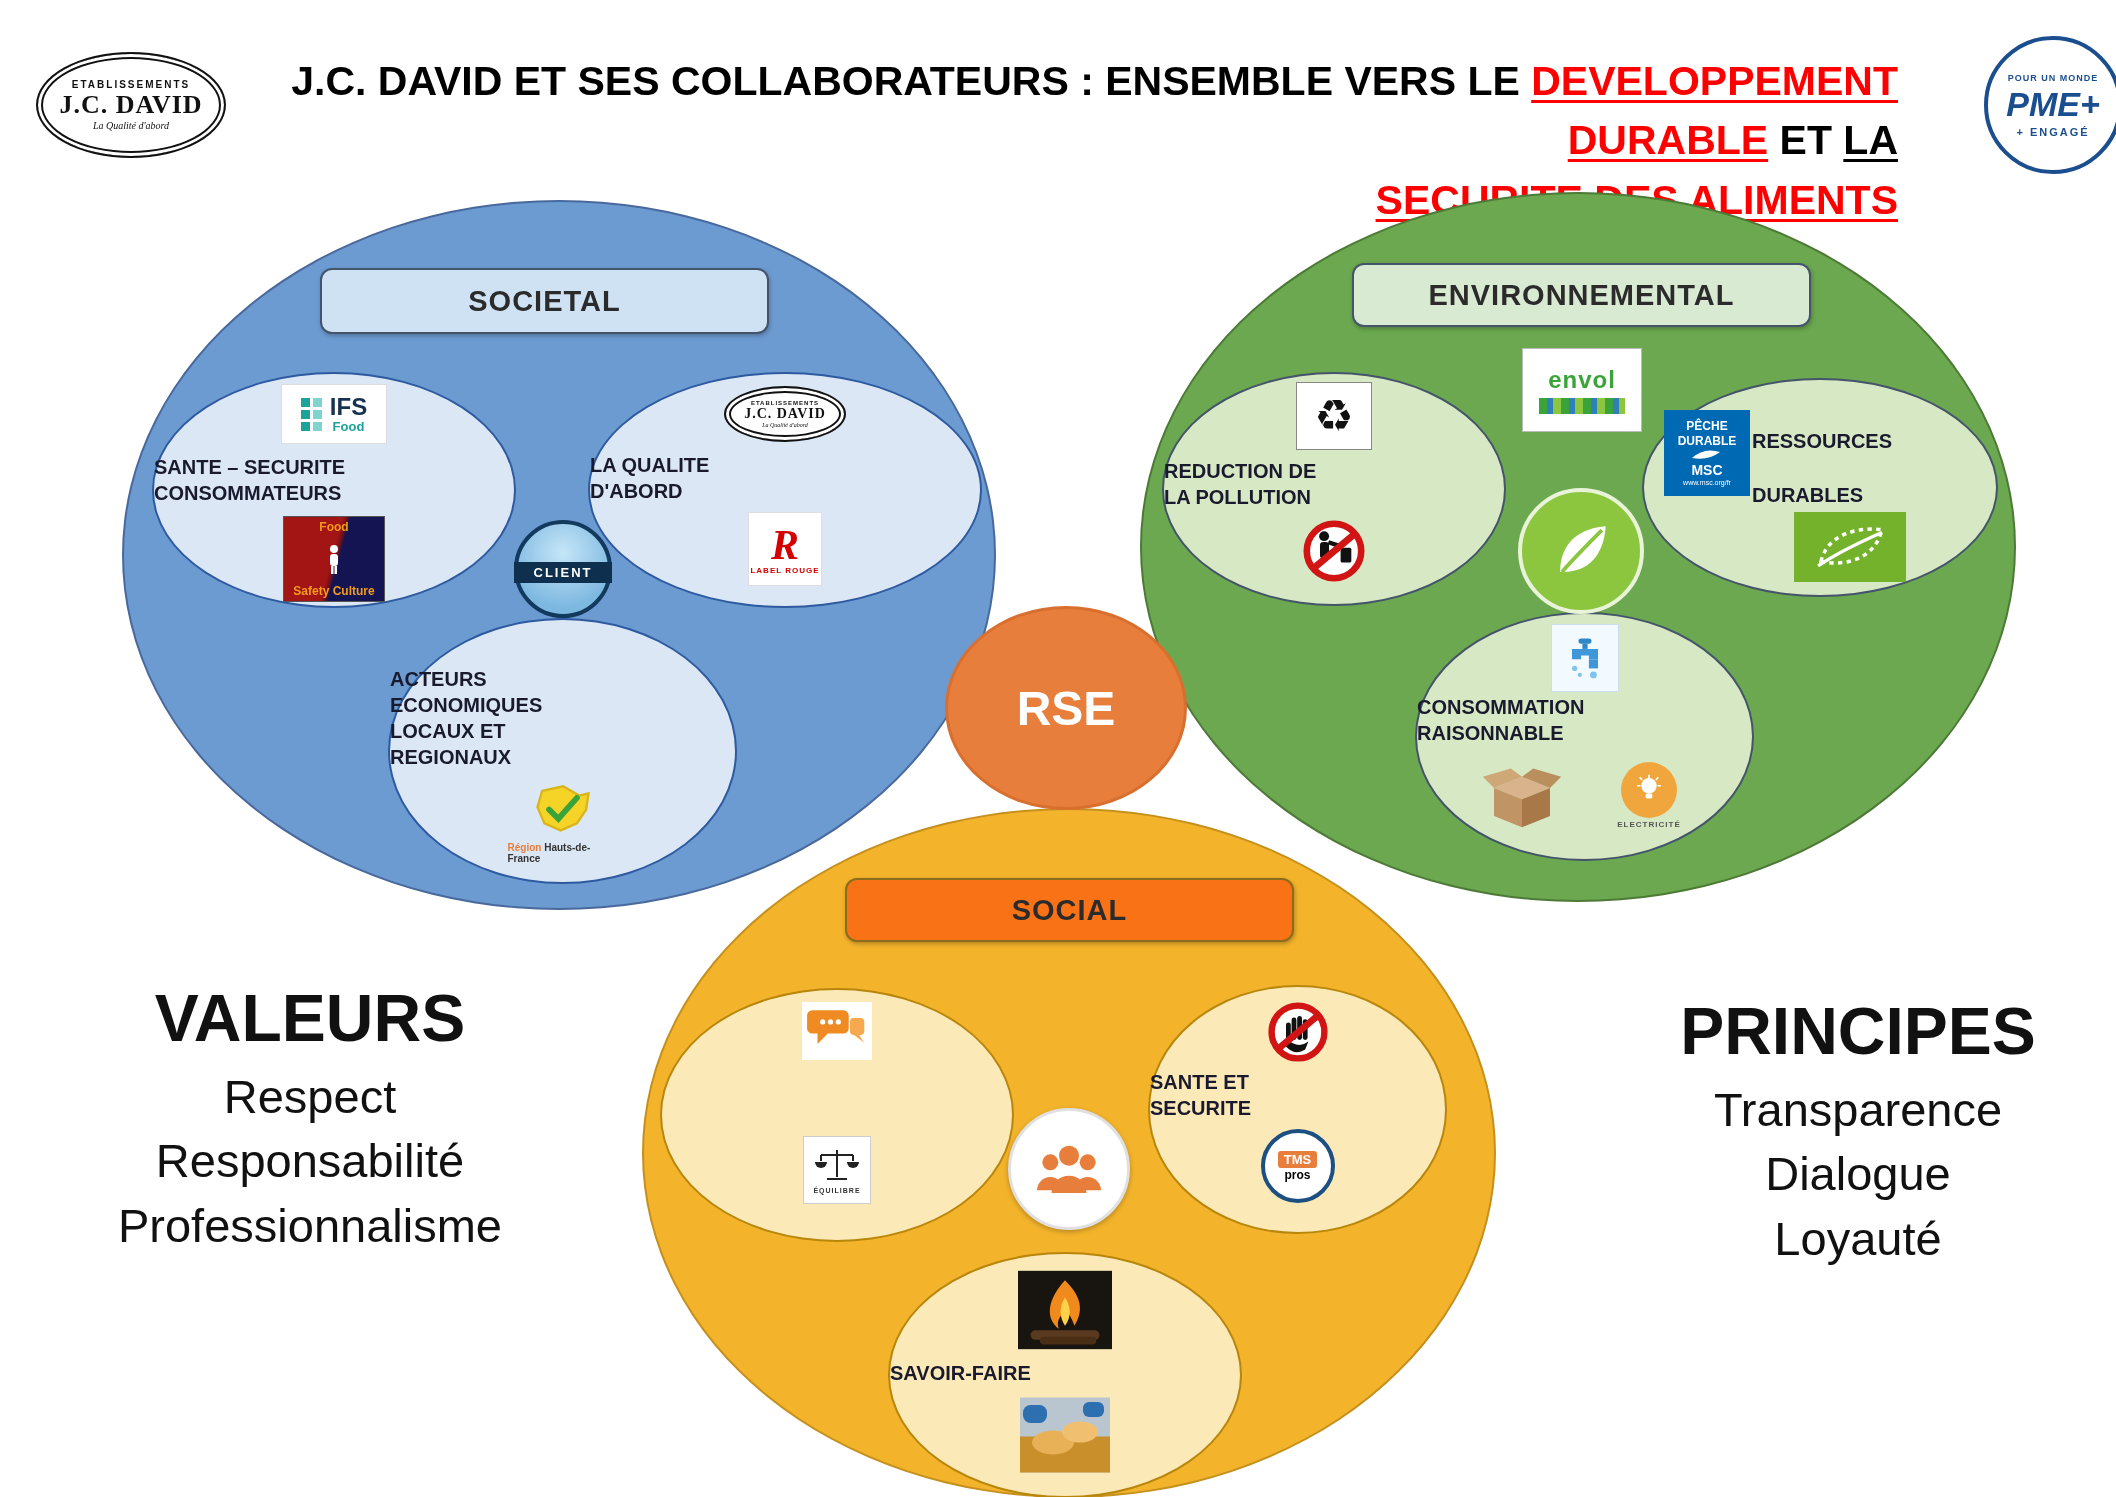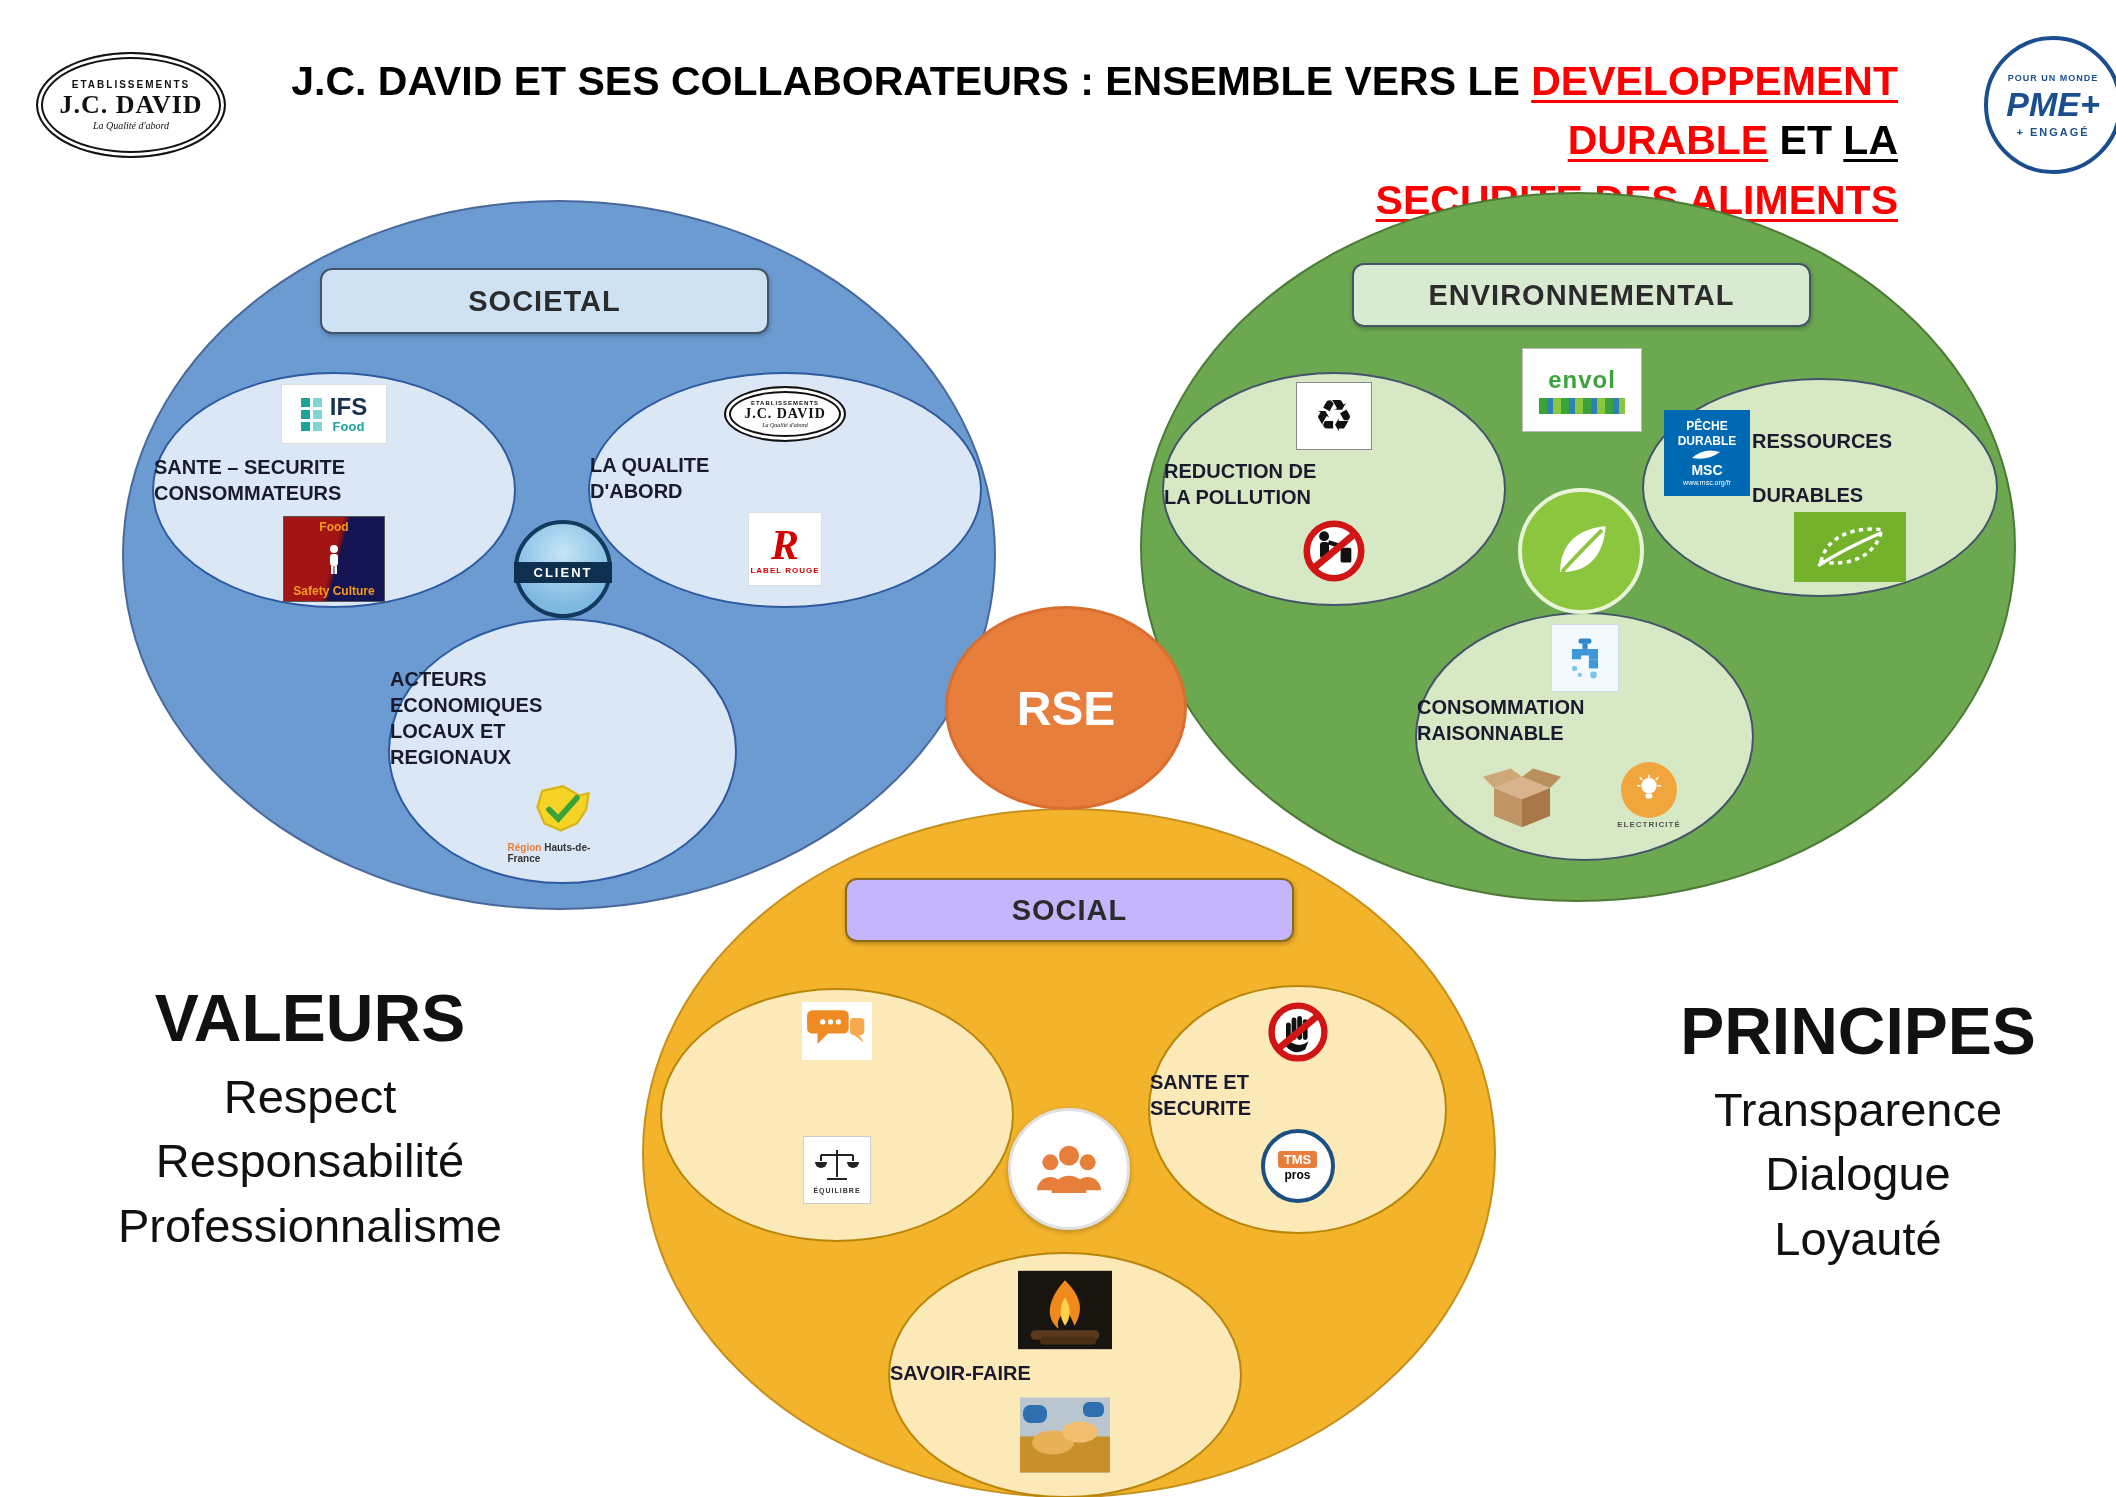--- a/index.html
+++ b/index.html
@@ -31,21 +31,21 @@
   .big-ellipse{border-radius:50%;}
   .ellipse-societal{left:122px;top:200px;width:870px;height:706px;background:#6c9bd2;border:2px solid #49699c;}
   .ellipse-env{left:1140px;top:192px;width:872px;height:706px;background:#6ba84f;border:2px solid #4d7a36;}
   .ellipse-social{left:642px;top:808px;width:850px;height:686px;background:#f3b32b;border:2px solid #c5901d;}
 
   
   .banner{display:flex;align-items:center;justify-content:center;font-size:29px;font-weight:600;
           letter-spacing:1px;color:#2b2b2b;border-radius:12px;box-shadow:1px 2px 4px rgba(0,0,0,.25);}
   .banner-societal{left:320px;top:268px;width:445px;height:62px;background:#cfe2f3;border:2px solid #44546a;}
   .banner-env{left:1352px;top:263px;width:455px;height:60px;background:#d9ead3;border:2px solid #44546a;}
-  .banner-social{left:845px;top:878px;width:445px;height:60px;background:#c4b5fd;border:2px solid #8a6d1a;}
+  .banner-social{left:845px;top:878px;width:445px;height:60px;background:#f97316;border:2px solid #8a6d1a;}
 
   
   .node{border-radius:50%;}
   .node-blue{background:#dbe7f5;border:2px solid #2e5aa0;}
   .node-green{background:#d7e8c4;border:2px solid #44546a;}
   .node-yellow{background:#fbe9b7;border:2px solid #b8860b;}
   .node-title{position:absolute;left:0;width:100%;font-weight:bold;font-size:20px;
               line-height:1.3;color:#1a1a2e;white-space:pre-line;}
 
   .node-sante{left:152px;top:372px;width:360px;height:232px;}

